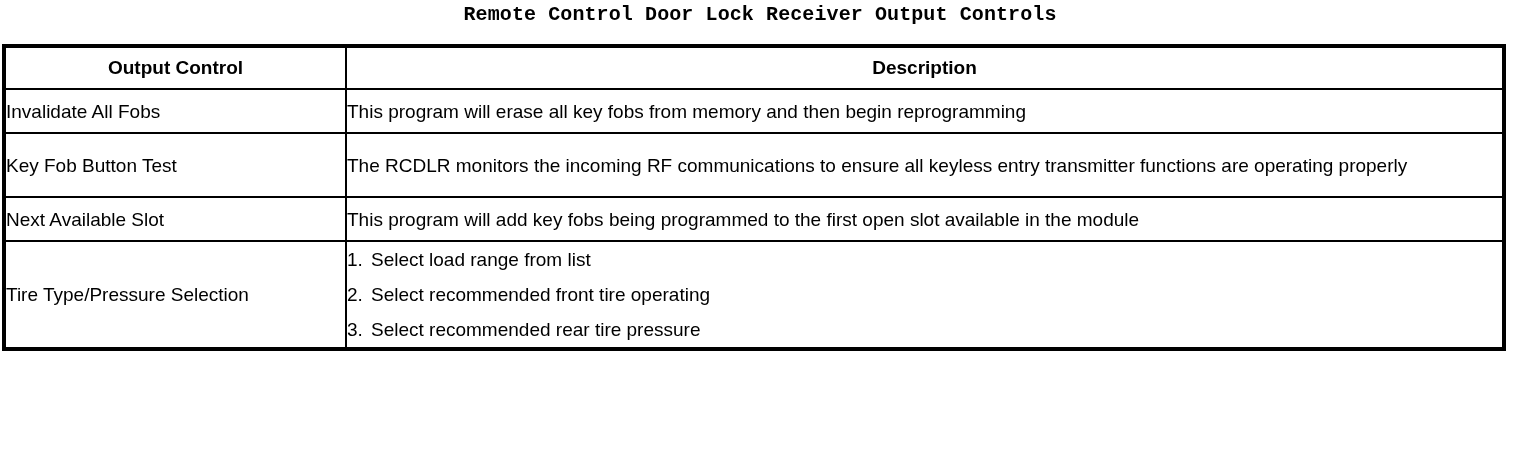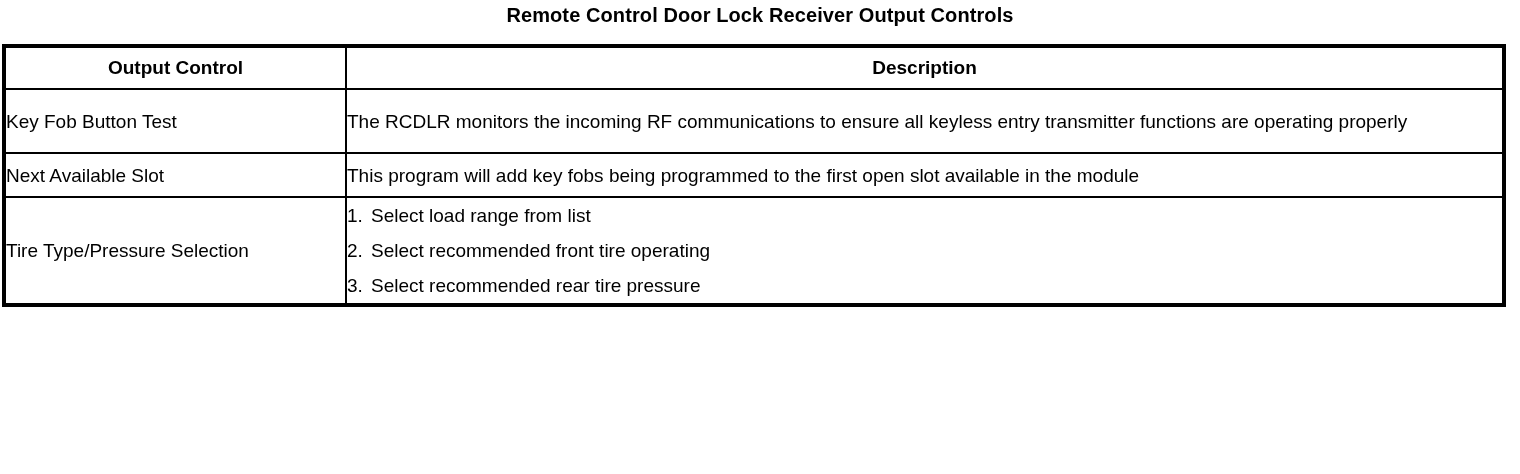--- a/index.html
+++ b/index.html
@@ -23,20 +23,21 @@
   .doc-title {
     position: absolute;
     top: 2px;
     left: 0;
     width: 1520px;
     text-align: center;
     font-size: 20px;
     font-weight: bold;
     letter-spacing: 0.1px;
     line-height: 26px;
+    font-family: Liberation Mono, monospace;
   }
   .table-wrap {
     position: absolute;
     top: 44px;
     left: 2px;
     width: 1504px;
   }
   table.controls {
     border-collapse: collapse;
     width: 100%;
@@ -123,20 +124,28 @@
       </colgroup>
       <thead>
         <tr>
           <th>Output Control</th>
           <th>Description</th>
         </tr>
       </thead>
       <tbody>
 
 
+        <tr class="row-invalidate">
+          <td class="control-cell">
+            <span class="cell-text">Invalidate All Fobs</span>
+          </td>
+          <td class="desc-cell">
+            <span class="cell-text">This program will erase all key fobs from memory and then begin reprogramming</span>
+          </td>
+        </tr>
 
         <tr class="row-keyfob">
           <td class="control-cell">
             <span class="cell-text">Key Fob Button Test</span>
           </td>
           <td class="desc-cell">
             <span class="cell-text">The RCDLR monitors the incoming RF communications to ensure all keyless entry transmitter functions are operating properly</span>
           </td>
         </tr>
 

